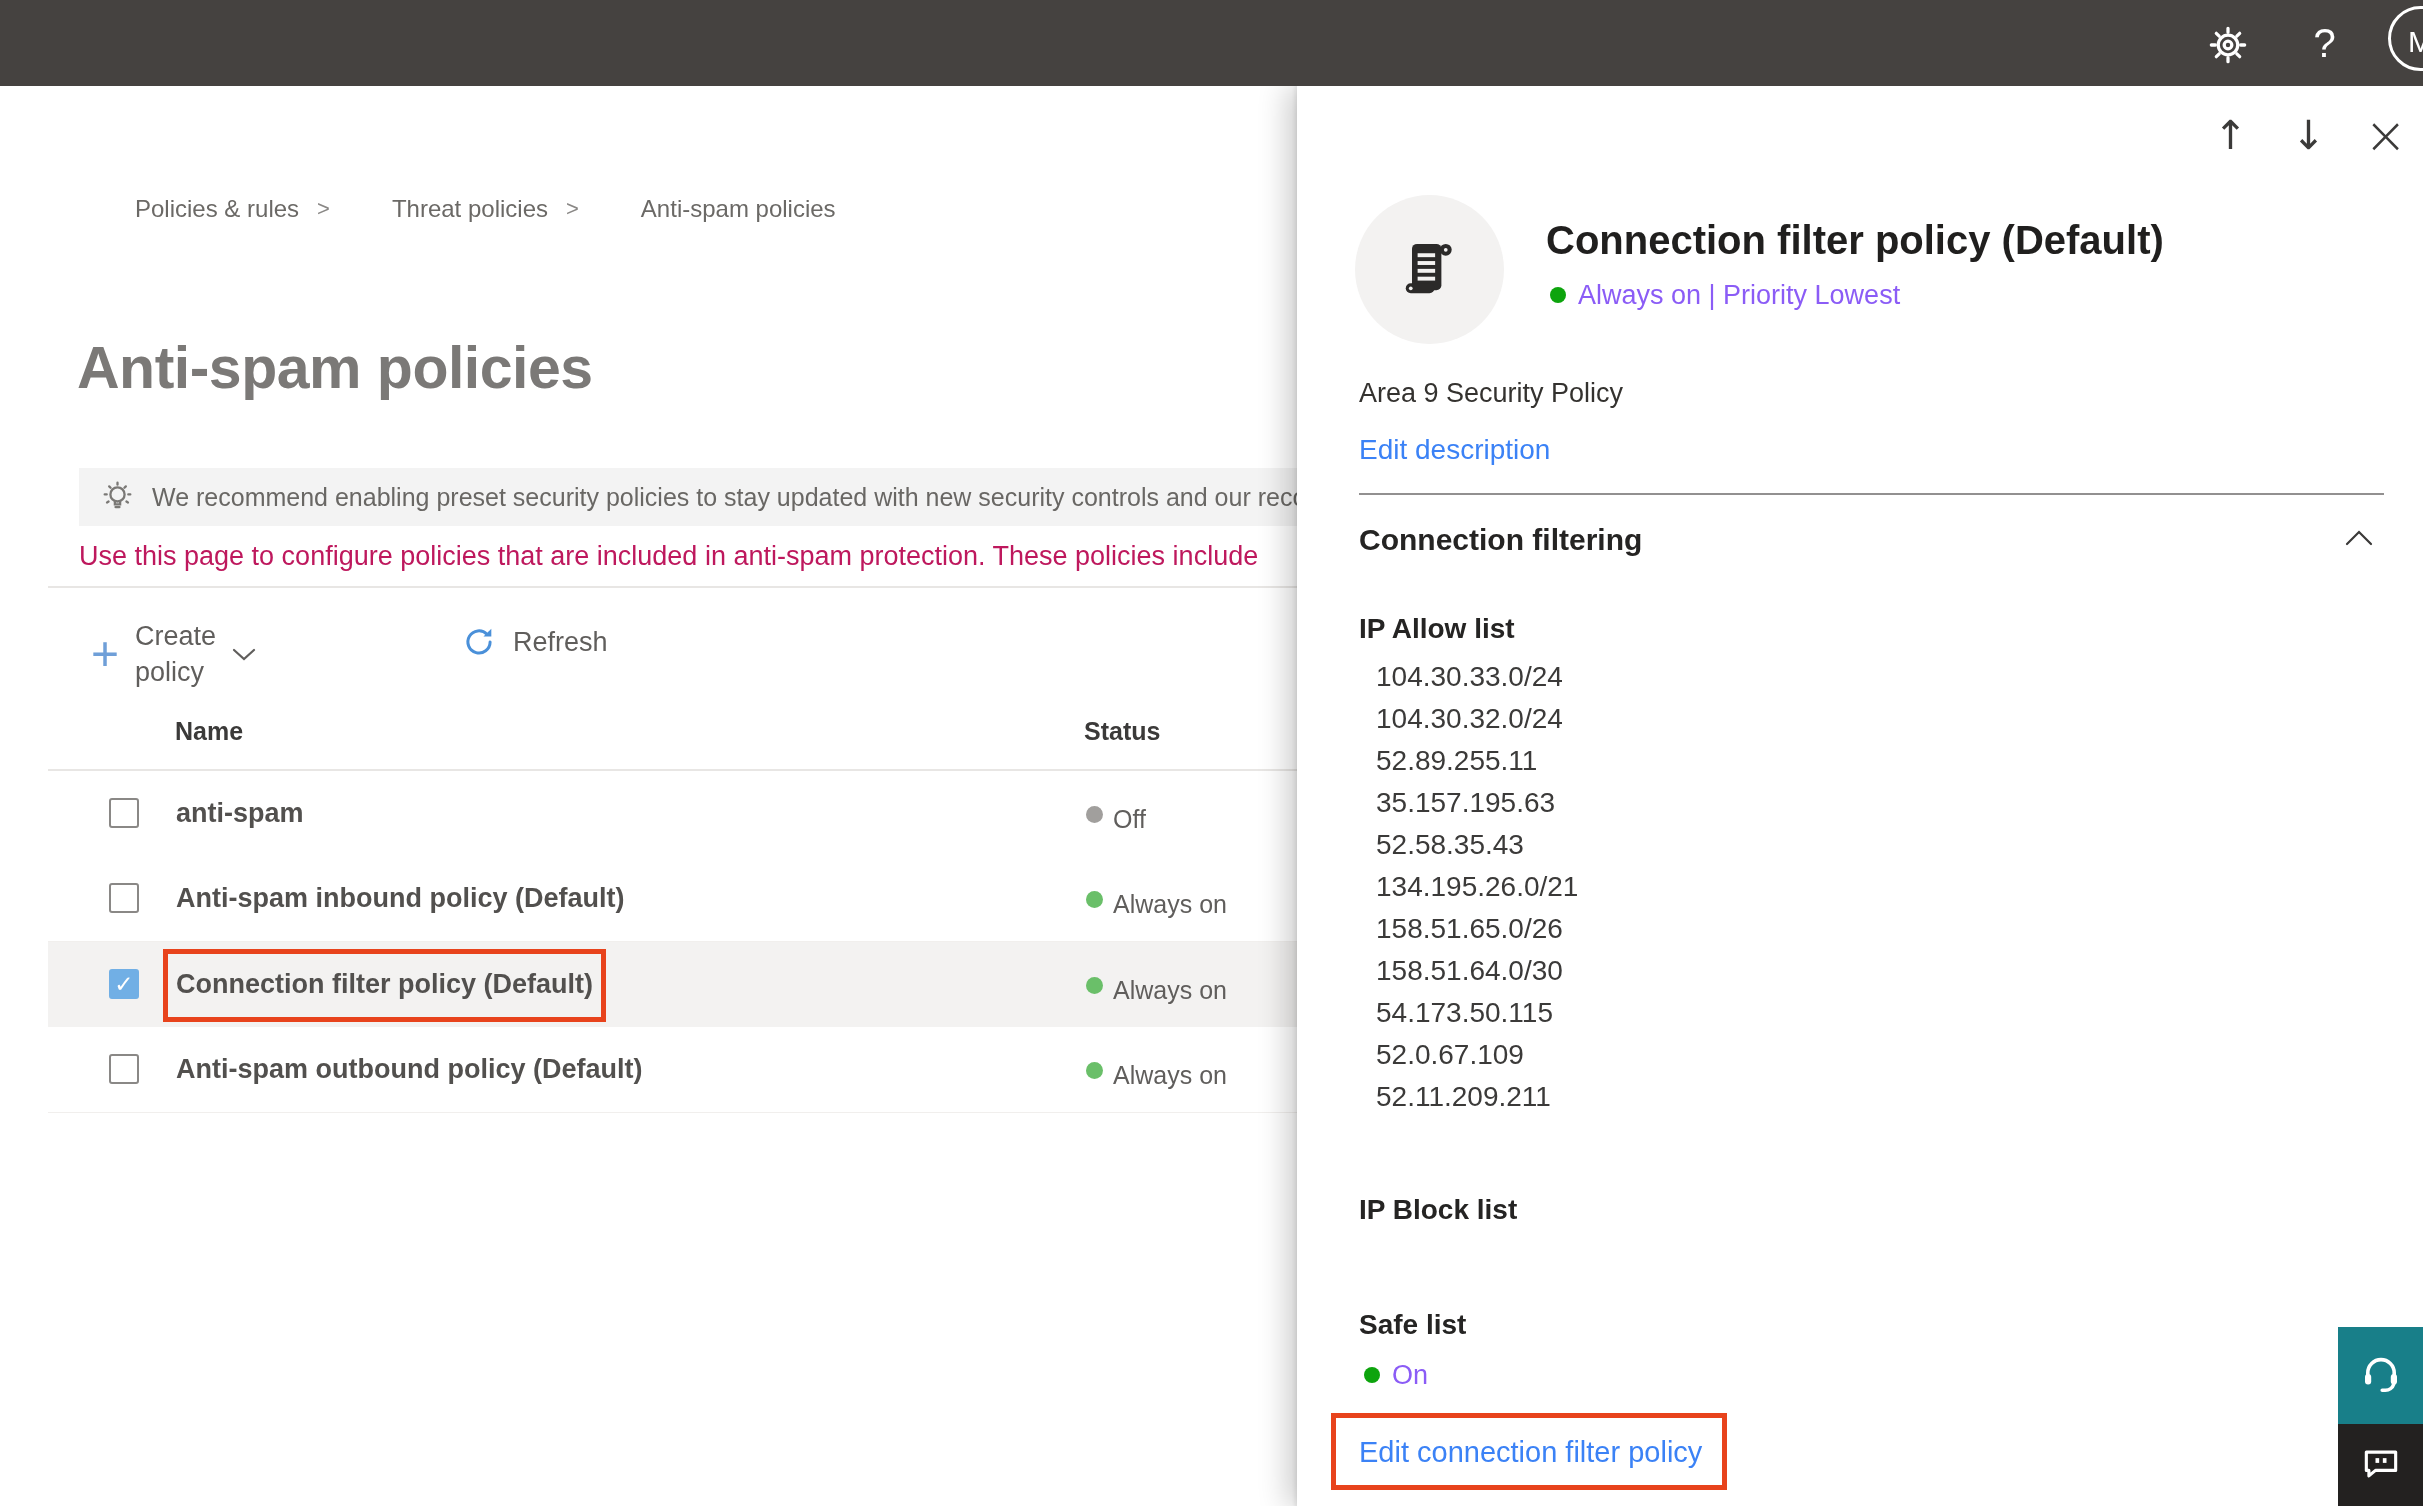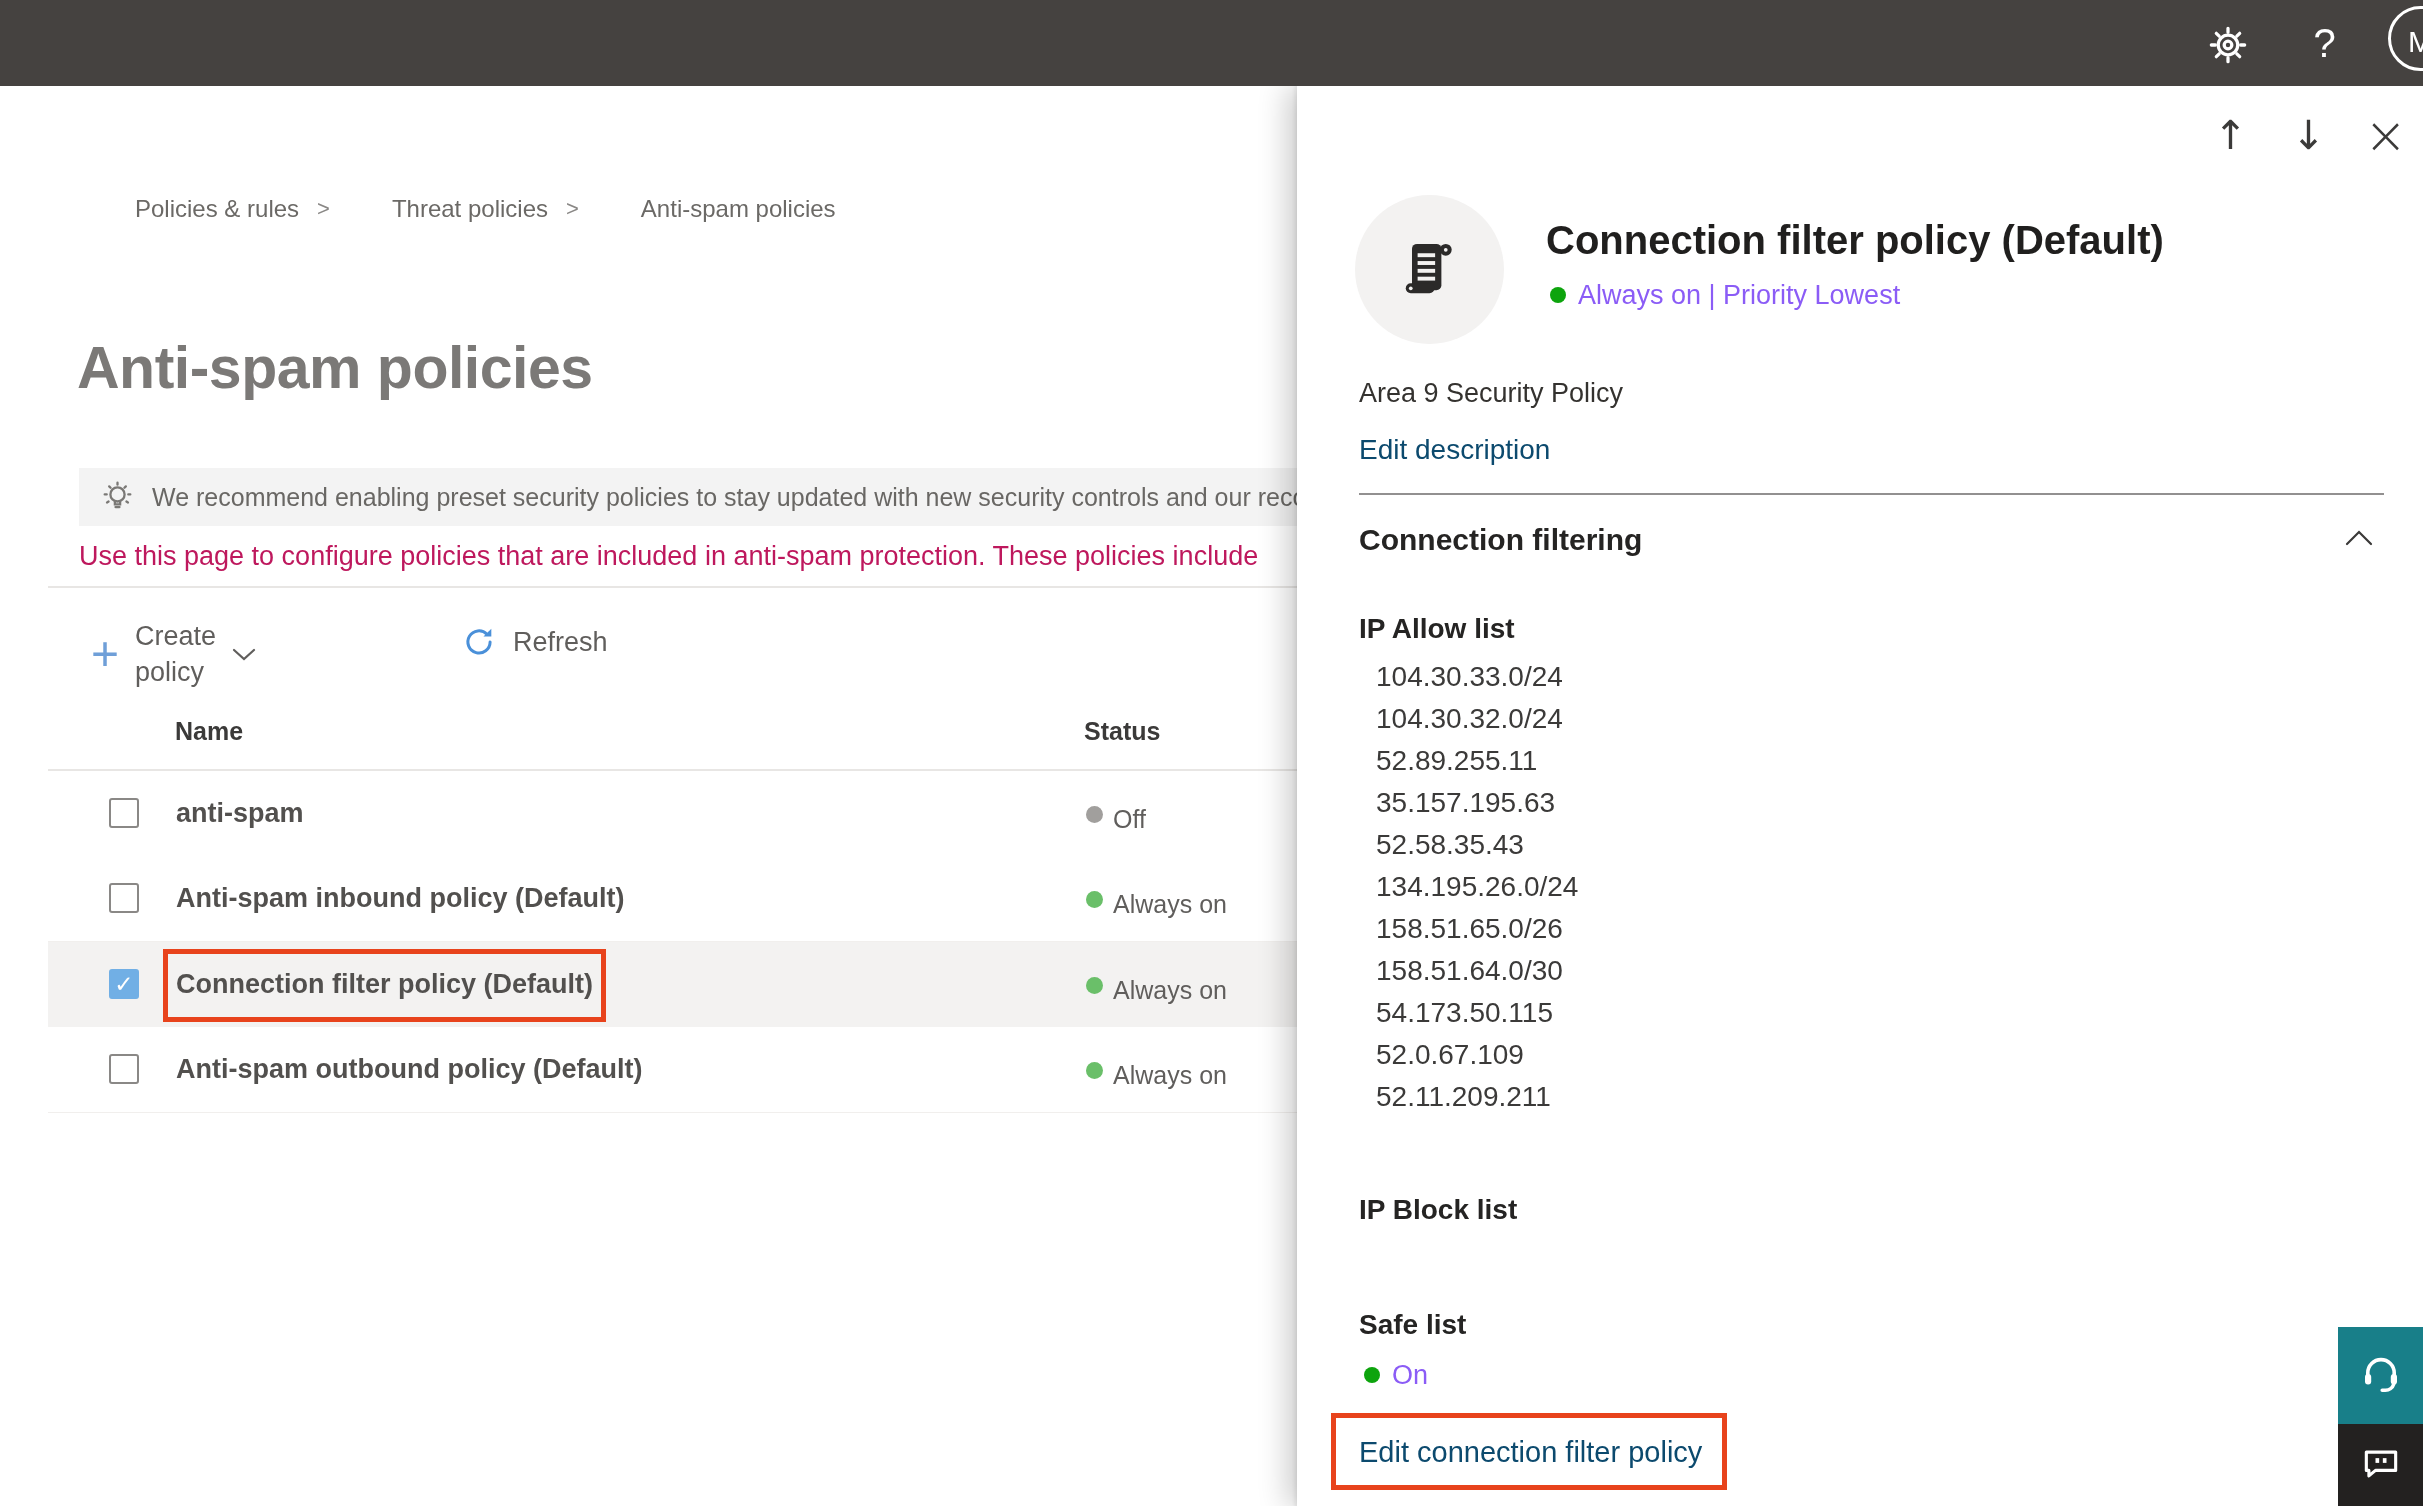--- a/index.html
+++ b/index.html
@@ -39,21 +39,21 @@
   .ann-rect{border:5px solid #e8431c;box-sizing:border-box;z-index:10;pointer-events:none;}
   
   .flyout{left:1297px;top:86px;width:1127px;height:1421px;background:#fff;z-index:50;
           box-shadow:-10px 0 28px rgba(0,0,0,0.20), -2px 0 4px rgba(0,0,0,0.08);}
   .fly-nav{top:23px;width:55px;height:55px;line-height:53px;text-align:center;color:#3b3a39;cursor:pointer;
            font-family:"DejaVu Sans",sans-serif;}
   .fly-title{font-size:40px;font-weight:700;color:#201f1e;line-height:48px;}
   .fly-status{font-size:27px;color:#8b5cf6;line-height:34px;}
   .mini-dot{width:16px;height:16px;border-radius:50%;background:#0da40d;}
   .fly-body{font-size:27px;color:#34322f;line-height:34px;}
-  .link{font-size:28px;color:#0c4a6e;line-height:34px;cursor:pointer;}
+  .link{font-size:28px;color:#3b82f6;line-height:34px;cursor:pointer;}
   .section-h{font-size:30px;font-weight:700;color:#252423;line-height:36px;}
   .sub-h{font-size:28px;font-weight:700;color:#252423;line-height:36px;}
   .ip-list{font-size:28px;color:#3b3a39;line-height:42px;}
   .divider2{height:2px;background:#929090;}
   .icon-circle{width:149px;height:149px;border-radius:50%;background:#f3f2f1;display:flex;align-items:center;justify-content:center;}
   
   .corner-btn{left:2338px;width:85px;display:flex;align-items:center;justify-content:center;z-index:100;cursor:pointer;}
 </style>
 </head>
 <body>
@@ -194,21 +194,21 @@
         </svg>
     </div>
 
     <div class="abs sub-h" style="left:62px;top:525px;">IP Allow list</div>
     <div class="abs ip-list" style="left:79px;top:570px;">
       <div>104.30.33.0/24</div>
       <div>104.30.32.0/24</div>
       <div>52.89.255.11</div>
       <div>35.157.195.63</div>
       <div>52.58.35.43</div>
-      <div>134.195.26.0/24</div>
+      <div>134.195.26.0/21</div>
       <div>158.51.65.0/26</div>
       <div>158.51.64.0/30</div>
       <div>54.173.50.115</div>
       <div>52.0.67.109</div>
       <div>52.11.209.211</div>
     </div>
 
     <div class="abs sub-h" style="left:62px;top:1106px;">IP Block list</div>
 
     <div class="abs sub-h" style="left:62px;top:1221px;">Safe list</div>

